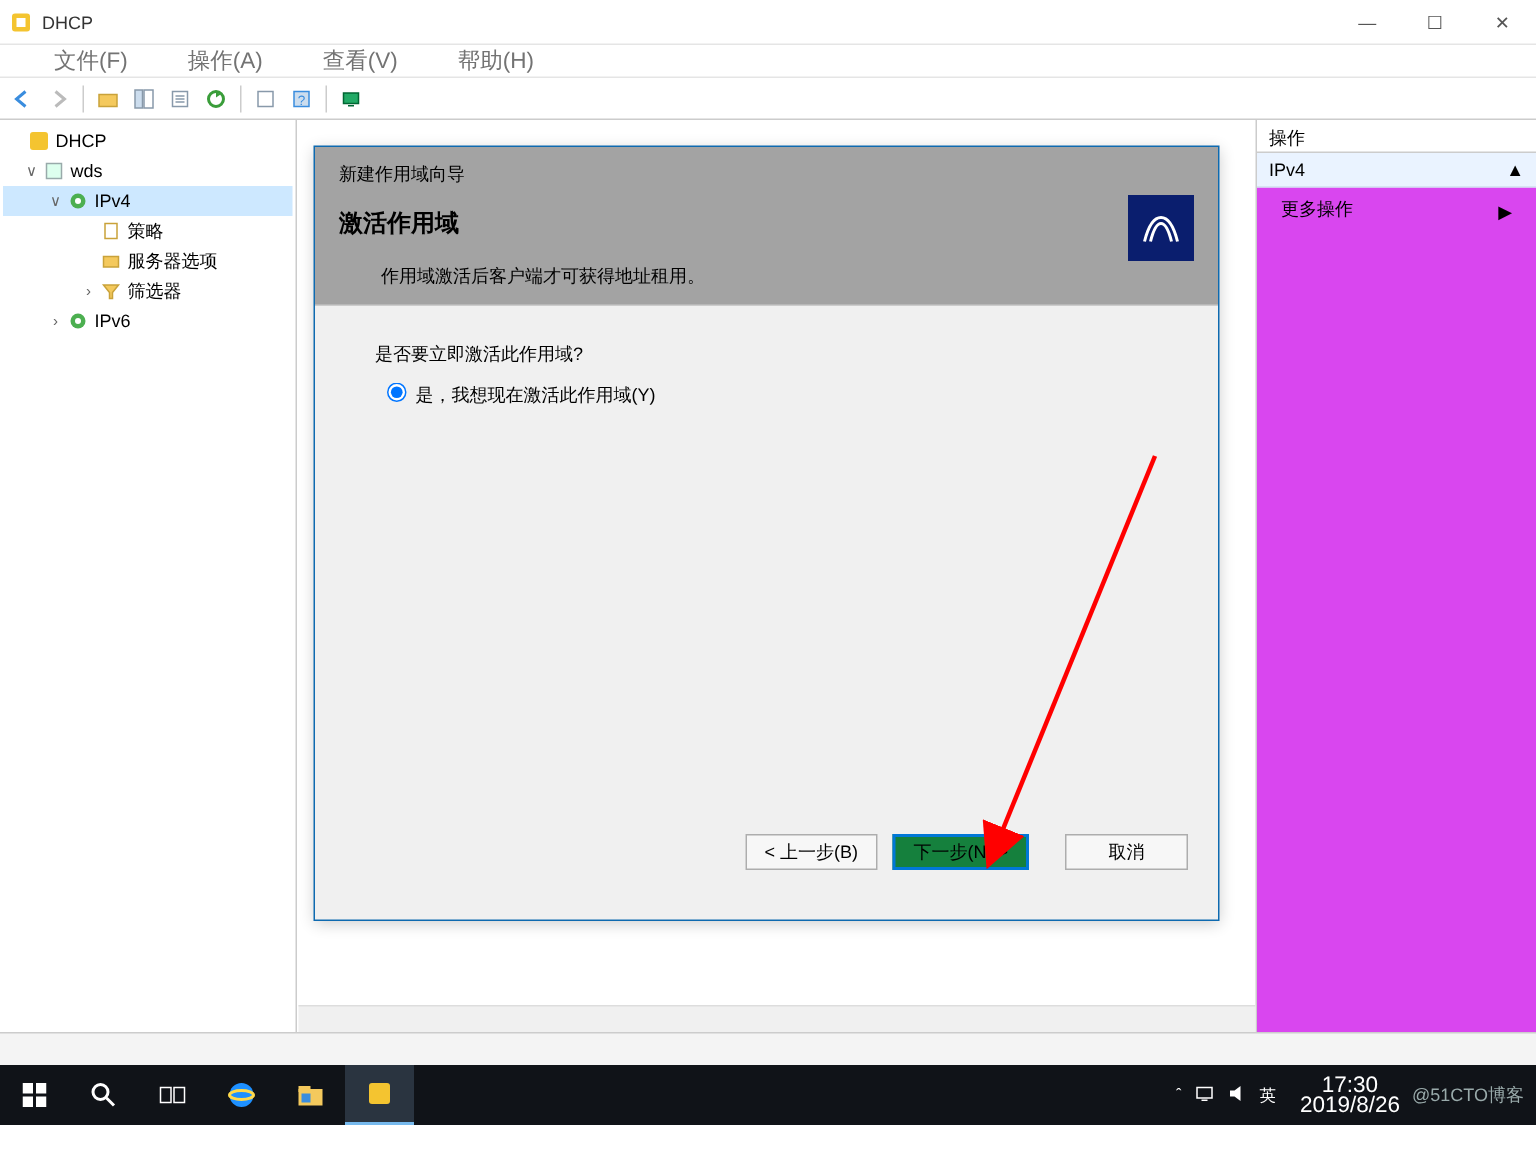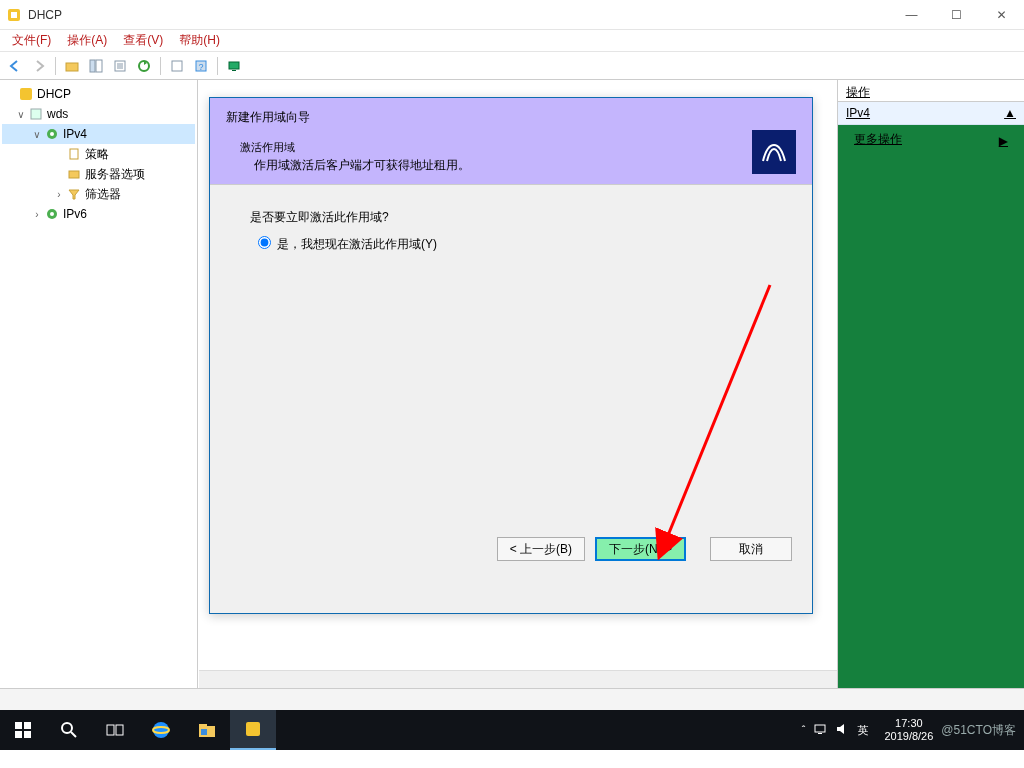--- a/index.html
+++ b/index.html
@@ -5,70 +5,70 @@
 * { box-sizing: border-box; margin: 0; padding: 0; font-family: "Microsoft YaHei", "Segoe UI", Tahoma, sans-serif; }
 html, body { width: 1024px; height: 768px; overflow: hidden; background: #fff; }
 
 
 .titlebar { height: 30px; background: #fff; display: flex; align-items: center; padding-left: 6px; border-bottom: 1px solid #e5e5e5; }
 .titlebar .icon { width: 16px; height: 16px; margin-right: 6px; }
 .titlebar .title { font-size: 12px; color: #333; flex: 1; }
 .titlebar .winbtn { width: 45px; height: 30px; display: flex; align-items: center; justify-content: center; font-size: 12px; color: #555; }
 
 .menubar { height: 22px; display: flex; align-items: center; padding: 0 4px; border-bottom: 1px solid #e5e5e5; }
-.menubar .menu { font-size: 12px; padding: 2px 8px; color: #b91c1c; }
+.menubar .menu { font-size: 15px; padding: 2px 8px; color: #737373; margin-left: 24px; }
 
 .toolbar { height: 28px; display: flex; align-items: center; gap: 2px; padding: 0 4px; border-bottom: 1px solid #ccc; }
 .toolbar .tbtn { width: 22px; height: 22px; display: flex; align-items: center; justify-content: center; border: 1px solid transparent; border-radius: 2px; }
 .toolbar .sep { width: 1px; height: 18px; background: #ccc; margin: 0 3px; }
 
 .mainarea { display: flex; height: 608px; }
 
 .tree { width: 198px; border-right: 1px solid #ccc; padding: 4px 2px; font-size: 12px; background: #fff; }
 .tree-row { display: flex; align-items: center; height: 20px; padding-right: 4px; white-space: nowrap; }
 .tree-row .expander { width: 14px; text-align: center; font-size: 10px; color: #666; user-select: none; }
 .tree-row .ticon { width: 16px; height: 16px; margin-right: 3px; display: inline-flex; align-items: center; justify-content: center; }
 .tree-row.selected { background: #cde8ff; }
 .tree-indent-0 { padding-left: 2px; }
 .tree-indent-1 { padding-left: 12px; }
 .tree-indent-2 { padding-left: 28px; }
 .tree-indent-3 { padding-left: 50px; }
 
 .centerpane { flex: 1; background: #fff; position: relative; border-right: 1px solid #ccc; }
 
-.actionspane { width: 186px; background: #15803d; display: flex; flex-direction: column; text-decoration: underline; }
+.actionspane { width: 186px; background: #d946ef; display: flex; flex-direction: column; }
 .actionspane .ap-head { height: 22px; background: #fff; border-bottom: 1px solid #ccc; font-size: 12px; padding: 4px 8px; font-weight: 400; }
 .actionspane .ap-sub { background: #eaf3ff; font-size: 12px; padding: 4px 8px; display: flex; justify-content: space-between; align-items: center; border-bottom: 1px solid #d5e4f2; }
 .actionspane .ap-item { font-size: 12px; padding: 6px 16px; display: flex; justify-content: space-between; align-items: flex-end; }
 
 .statusbar { height: 22px; border-top: 1px solid #ccc; background: #f4f4f4; }
 
 .taskbar { height: 40px; background: #101318; display: flex; align-items: center; color: #fff; }
 .taskbar .tb-item { width: 46px; height: 40px; display: flex; align-items: center; justify-content: center; }
 .taskbar .tb-item.active { background: #2a3440; border-bottom: 2px solid #76b9ed; }
 .taskbar .flex1 { flex: 1; }
 .taskbar .tray { display: flex; align-items: center; gap: 8px; font-size: 11px; padding: 0 8px; }
-.taskbar .clock { text-align: center; font-size: 11px; line-height: 13px; padding: 0 8px; }
+.taskbar .clock { text-align: center; font-size: 15px; line-height: 13px; padding: 0 8px; }
 .watermark { font-size: 12px; color: #9aa; padding-right: 8px; }
 
 
 .dialog { position: absolute; left: 209px; top: 97px; width: 604px; height: 517px; background: #f0f0f0; border: 1px solid #0e6ab0; box-shadow: 0 2px 10px rgba(0,0,0,0.2); }
-.dlg-head { background: #c4b5fd; border-bottom: 1px solid #ccc; padding: 10px 16px 10px 16px; display: flex; align-items: center; }
+.dlg-head { background: #a3a3a3; border-bottom: 1px solid #ccc; padding: 10px 16px 10px 16px; display: flex; }
 .dlg-head .dh-text { flex: 1; }
 .dlg-head .dh-title { font-size: 12px; color: #000; }
-.dlg-head .dh-sub { font-size: 11px; font-weight: 400; margin-top: 14px; margin-left: 14px; }
-.dlg-head .dh-desc { font-size: 12px; margin-left: 28px; margin-top: 2px; }
+.dlg-head .dh-sub { font-size: 16px; font-weight: 700; margin-top: 14px; margin-left: 0; }
+.dlg-head .dh-desc { font-size: 12px; margin-left: 28px; margin-top: 16px; }
 .dlg-head .dh-icon { width: 44px; height: 44px; background: #0a1e6e; display: flex; align-items: center; justify-content: center; margin-top: 22px; }
 .dlg-body { padding: 24px 40px; background: #f0f0f0; font-size: 12px; height: 340px; position: relative; }
 .dlg-body .q { margin-bottom: 0; }
 .radio-row { display: flex; align-items: flex-start; margin: 10px 0 10px 8px; }
 .radio-row input { margin-right: 6px; }
 .dlg-foot { display: flex; justify-content: flex-end; align-items: flex-end; gap: 10px; padding: 12px 20px; }
 .dlg-foot button { font-size: 12px; height: 24px; padding: 0 12px; min-width: 82px; background: #f7f7f7; border: 1px solid #adadad; }
-.dlg-foot button.primary { border: 2px solid #0078d7; background: #86efac; }
+.dlg-foot button.primary { border: 2px solid #0078d7; background: #15803d; }
 
 .arrow { position: absolute; pointer-events: none; }
 
 .scrollbar-h { position: absolute; left: 199px; bottom: 0; right: 187px; height: 18px; background: #f0f0f0; border-top: 1px solid #ddd; }
 </style>
 </head>
 <body>
 
 <div class="titlebar">
   <span class="icon">

